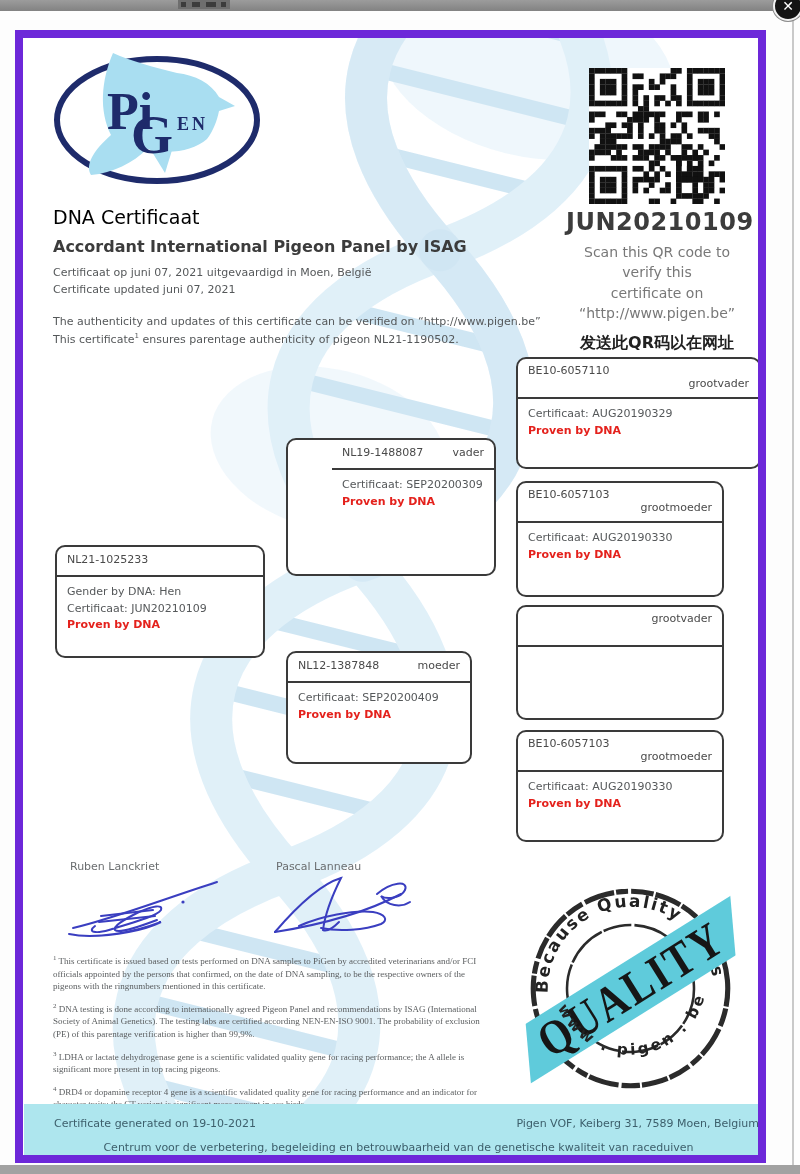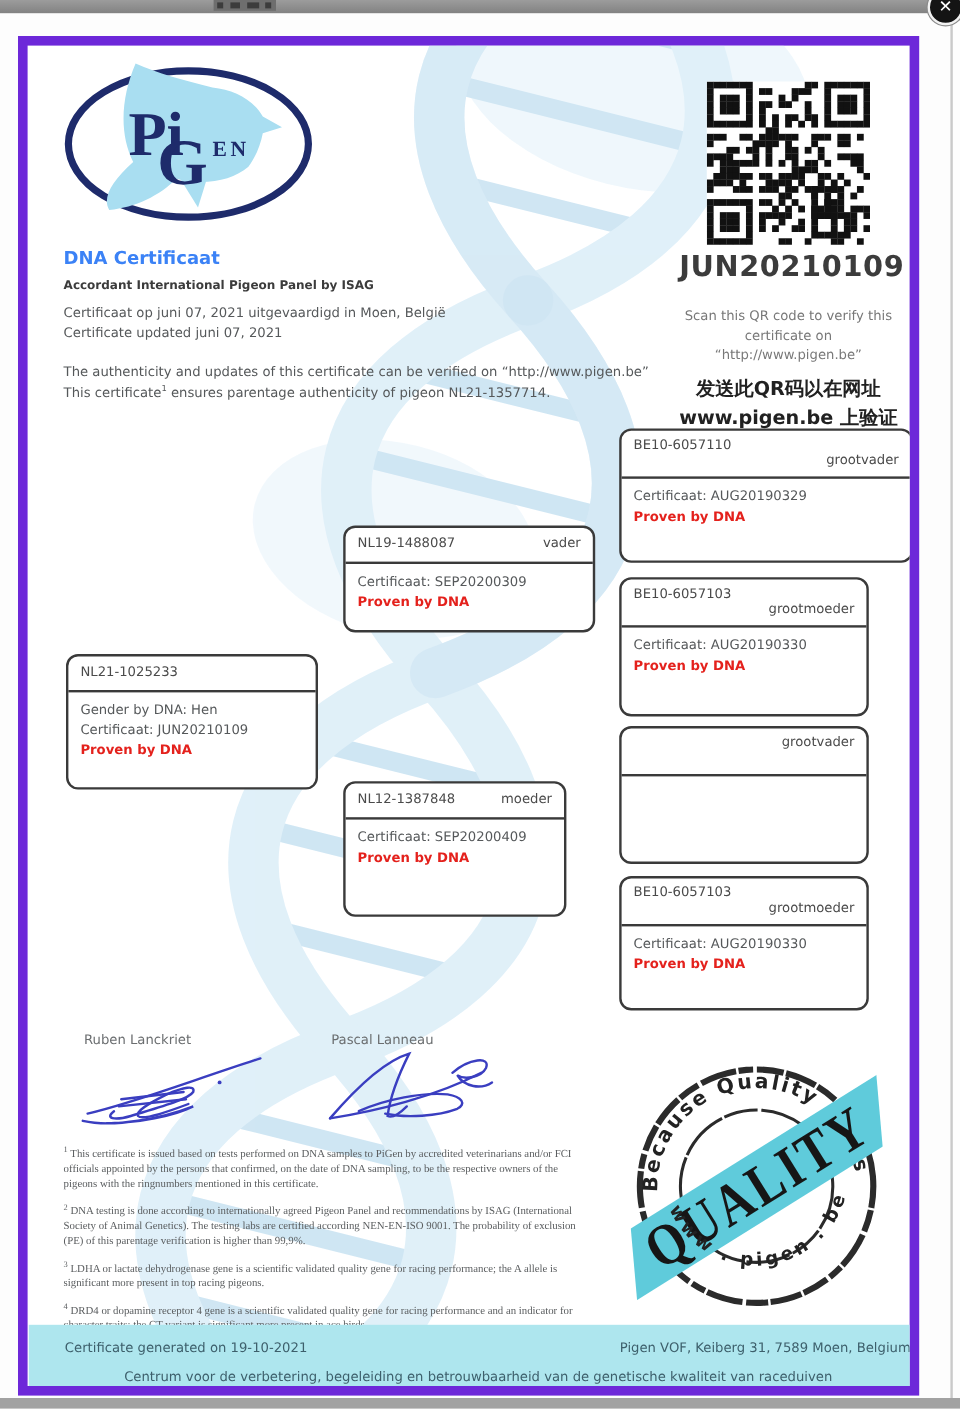--- a/index.html
+++ b/index.html
@@ -26,27 +26,27 @@
   .wm { position:absolute; left:0; top:0; width:751px; height:1133px; opacity:.55; z-index:0; pointer-events:none; }
   .layer { position:absolute; left:0; top:0; width:751px; height:1133px; z-index:1; }
 
   
   .logo { position:absolute; left:30px; top:13px; width:212px; height:138px; }
 
   
   .qrblock { position:absolute; left:543px; top:30px; width:182px; text-align:center; }
   .qrblock svg { display:block; margin:0 auto; background:#fff; }
   .qr-id { margin-top:4px; font-size:24px; font-weight:bold; color:#3c3c3c; letter-spacing:.5px; }
-  .qr-note { margin-top:20px; font-size:11px; color:#787878; line-height:1.45; }
+  .qr-note { margin-top:6px; font-size:14px; color:#787878; line-height:1.45; }
   .qr-cn { margin-top:8px; font-size:16px; font-weight:bold; color:#212121; line-height:1.5; }
 
   
   .intro { position:absolute; left:30px; top:168px; width:490px; color:#55585a; }
-  .intro h1 { font-size:15px; font-weight:bold; color:#3b82f6; }
-  .intro h2 { font-size:10px; font-weight:bold; color:#3c3c3c; margin-top:9px; }
+  .intro h1 { font-size:19px; font-weight:normal; color:#000000; }
+  .intro h2 { font-size:16px; font-weight:bold; color:#3c3c3c; margin-top:9px; }
   .intro p { font-size:11px; line-height:1.5; margin-top:9px; }
   .intro p.gap { margin-top:16px; }
   sup { font-size:7px; }
 
   
   .pbox { position:absolute; background:#fff; border:2px solid #3a3a3a; border-radius:10px;
           font-size:11px; color:#4a4a4a; z-index:2; }
   .pbox .hd { display:flex; justify-content:space-between; padding:6px 10px 0 10px;
               border-bottom:0; height:28px; }
   .pbox .hd2 { padding:5px 10px 0 10px; height:38px; }
@@ -470,37 +470,37 @@
 
       <div class="intro">
         <h1>DNA Certificaat</h1>
         <h2>Accordant International Pigeon Panel by ISAG</h2>
         <p>
           <span>Certificaat op juni 07, 2021 uitgevaardigd in Moen, België</span><br>
           <span>Certificate updated juni 07, 2021</span>
         </p>
         <p class="gap">
           <span>The authenticity and updates of this certificate can be verified on “http://www.pigen.be”</span><br>
-          <span>This certificate</span><sup>1</sup><span> ensures parentage authenticity of pigeon NL21-1357714.</span>
+          <span>This certificate</span><sup>1</sup><span> ensures parentage authenticity of pigeon NL21-1190502.</span>
         </p>
       </div>
 
       <div class="pbox" style="left:32px; top:507px; width:210px; height:113px;">
         <div class="hd">
             <span>NL21-1025233</span>
           </div>
         <div class="sep"></div>
         <div class="bd">
           <div>Gender by DNA: Hen</div>
           <div>Certificaat: JUN20210109</div>
           <div class="proven">Proven by DNA</div>
         </div>
       </div>
 
-      <div class="pbox" style="left:263px; top:400px; width:210px; height:89px;">
+      <div class="pbox" style="left:263px; top:400px; width:210px; height:138px;padding-left:44px;">
         <div class="hd">
           <span>NL19-1488087</span>
           <span>vader</span>
         </div>
         <div class="sep"></div>
         <div class="bd">
           <div>Certificaat: SEP20200309</div>
           <div class="proven">Proven by DNA</div>
         </div>
       </div>

